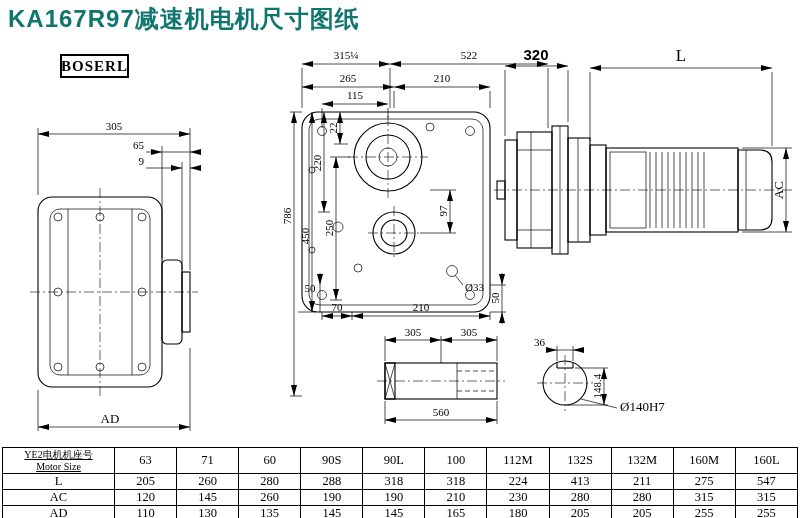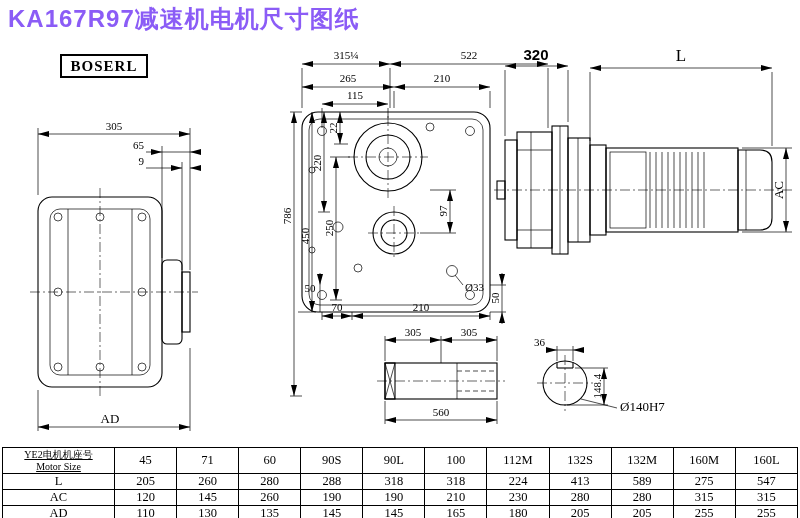--- a/index.html
+++ b/index.html
@@ -1,20 +1,20 @@
 <!DOCTYPE html>
 <html><head>
 <meta charset="utf-8">
 <style>
   * { margin:0; padding:0; box-sizing:border-box; }
   html,body { width:800px; height:518px; background:#fff; overflow:hidden; position:relative;
               font-family:"Liberation Sans", sans-serif; }
   .page-title { position:absolute; left:8px; top:3px; font-size:24px; font-weight:bold;
-                color:#8b5cf6; letter-spacing:1px; white-space:nowrap; }
-  .brand-box { position:absolute; left:60px; top:54px; width:88px; height:24px;
+                color:#0f766e; letter-spacing:1px; white-space:nowrap; }
+  .brand-box { position:absolute; left:60px; top:54px; width:69px; height:24px;
                border:2px solid #000; display:flex; align-items:center; justify-content:center;
                font-family:"Liberation Serif", serif; font-weight:bold; font-size:15px;
                letter-spacing:1px; color:#000; }
   svg.drawing { position:absolute; left:0; top:0; }
   svg text { font-family:"Liberation Serif", serif; font-size:11px; fill:#000; }
   .ol   { fill:none; stroke:#000; stroke-width:1.1; }
   .thin { fill:none; stroke:#000; stroke-width:0.7; }
   .dim  { fill:none; stroke:#000; stroke-width:0.7; }
   .cl   { fill:none; stroke:#000; stroke-width:0.6; stroke-dasharray:10 3 2 3; }
   .hid  { fill:none; stroke:#000; stroke-width:0.7; stroke-dasharray:5 3; }
@@ -267,21 +267,21 @@
   </g>
 </svg>
 
 <table class="sizes">
   <tbody>
       <tr class="hdr">
     <th class="mh">
       <div>YE2电机机座号</div>
       <div>Motor Size</div>
     </th>
-    <th>45</th>
+    <th>63</th>
     <th>71</th>
     <th>60</th>
     <th>90S</th>
     <th>90L</th>
     <th>100</th>
     <th>112M</th>
     <th>132S</th>
     <th>132M</th>
     <th>160M</th>
     <th>160L</th>
@@ -289,21 +289,21 @@
   <tr>
     <td>L</td>
     <td>205</td>
     <td>260</td>
     <td>280</td>
     <td>288</td>
     <td>318</td>
     <td>318</td>
     <td>224</td>
     <td>413</td>
-    <td>589</td>
+    <td>211</td>
     <td>275</td>
     <td>547</td>
   </tr>
   <tr>
     <td>AC</td>
     <td>120</td>
     <td>145</td>
     <td>260</td>
     <td>190</td>
     <td>190</td>

